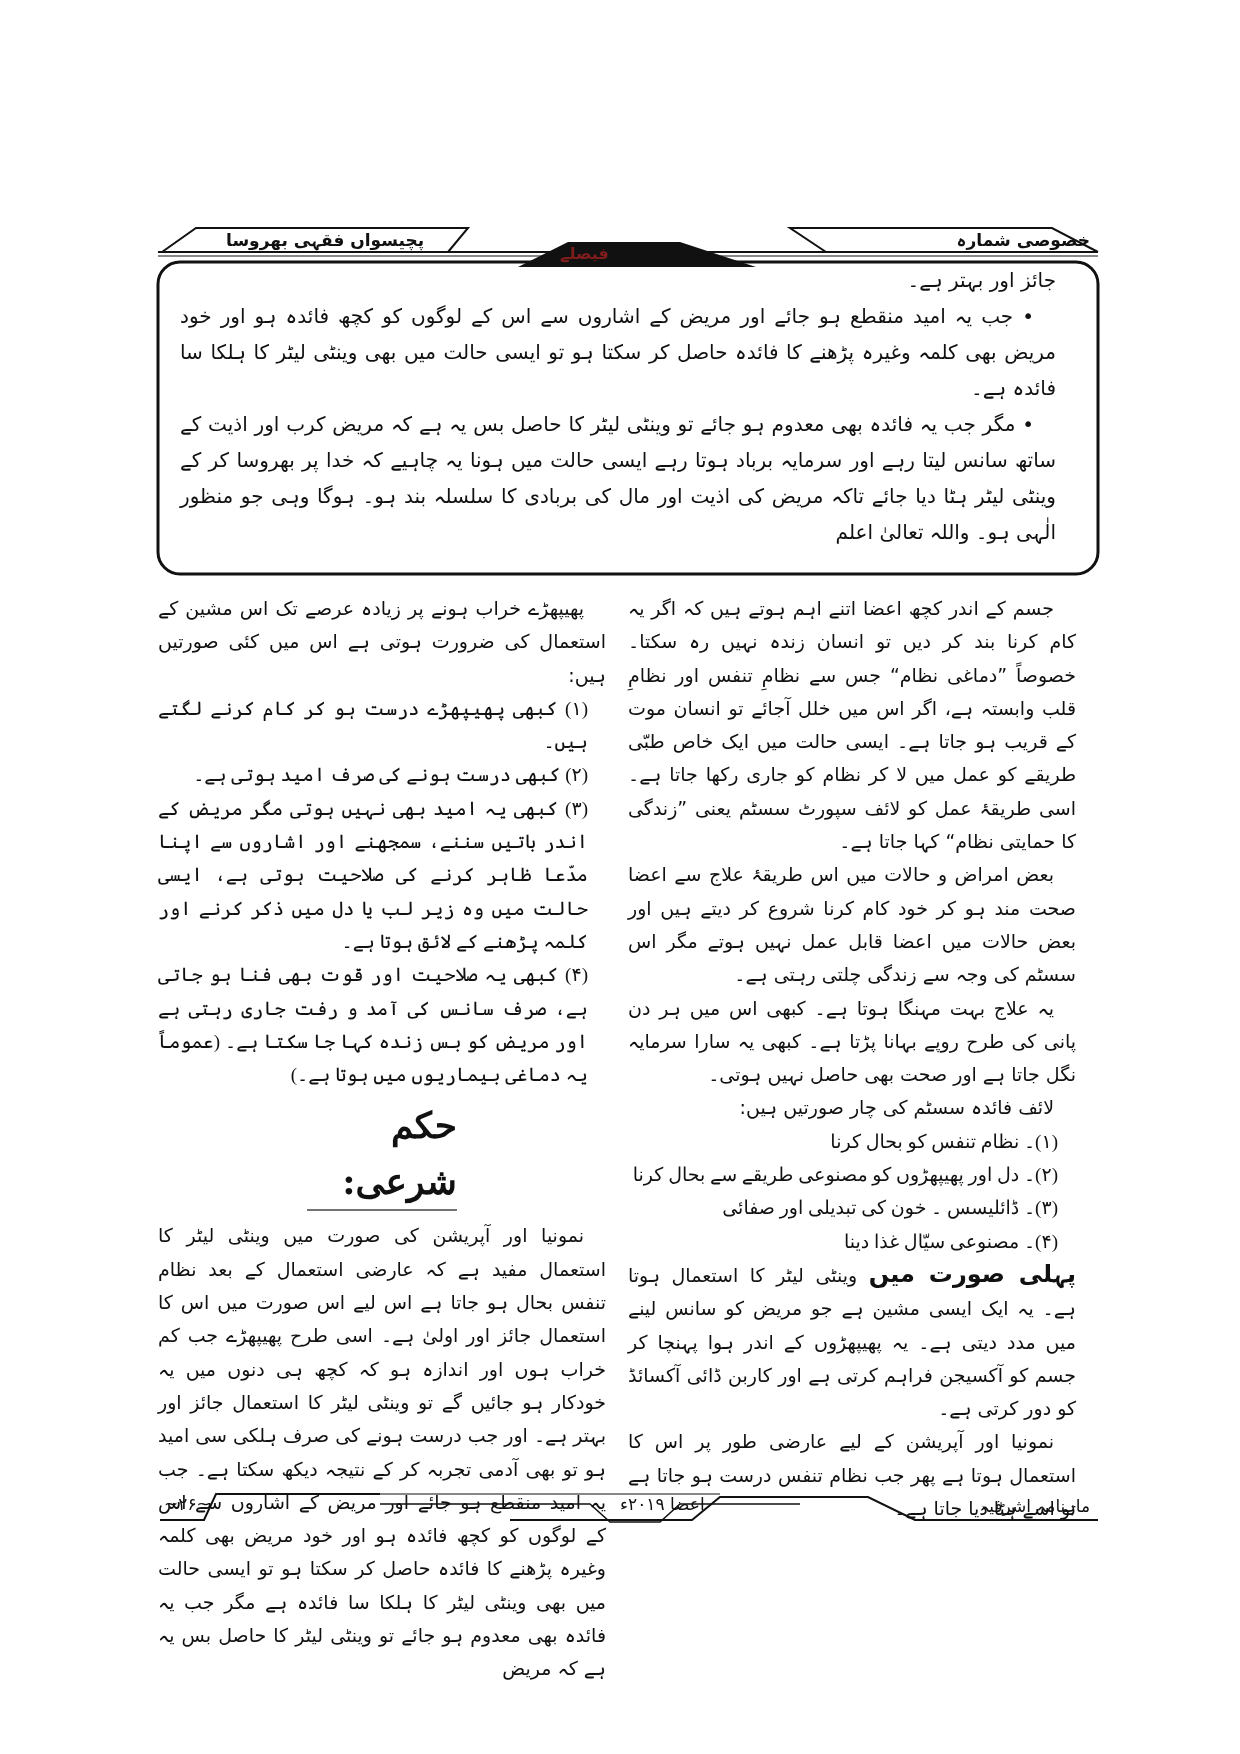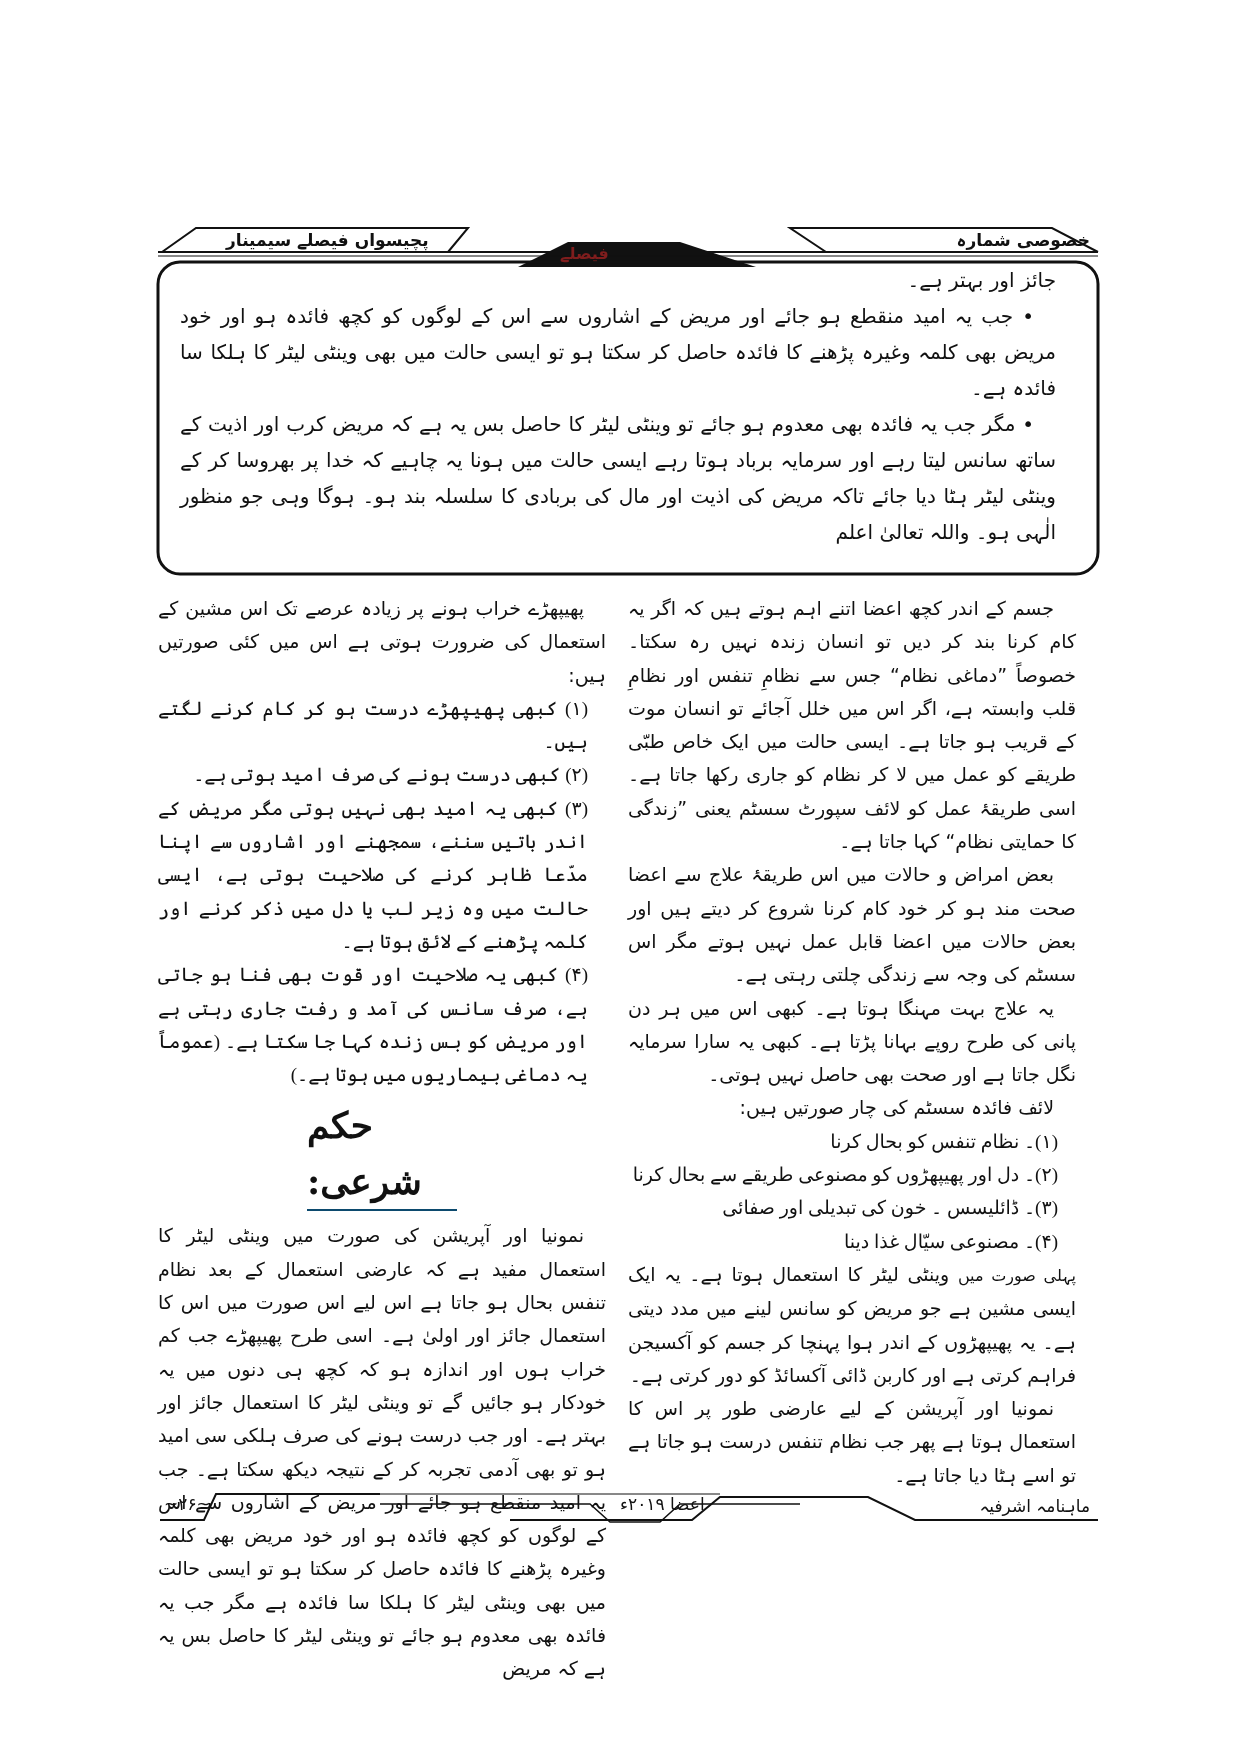--- a/index.html
+++ b/index.html
@@ -7,23 +7,23 @@
          font-family:"DejaVu Sans", sans-serif; color:#111; }
   svg.frame { position:absolute; left:0; top:0; }
   .hdr-label { position:absolute; font-weight:bold; font-size:17px; direction:rtl; white-space:nowrap; }
   .box { position:absolute; left:158px; top:256px; width:920px; height:315px; direction:rtl;
          font-size:20px; line-height:36px; padding:6px 22px 0 22px; box-sizing:border-box; }
   .box p { margin:0; text-align:justify; text-align-last:right; }
   .col { position:absolute; top:592px; width:448px; direction:rtl; font-size:19px; line-height:33.3px; }
   .col p { margin:0; text-align:justify; }
   .indent { text-indent:22px; }
   .list-item { padding-right:18px;font-family:Liberation Serif, serif; }
-  .bigp { font-size:16px; font-weight:normal; }
-  .heading { text-align:left; font-family:"DejaVu Serif", serif; font-size:36px; line-height:56px; font-weight:bold;
-             margin:6px auto 8px auto; width:150px; border-bottom:2px solid #0c4a6e; }
+  .bigp { font-size:24px; font-weight:bold; }
+  .heading { text-align:right; font-family:"DejaVu Serif", serif; font-size:36px; line-height:56px; font-weight:bold;
+             margin:6px auto 8px auto; width:150px; border-bottom:2px solid #737373; }
   .foot-text { position:absolute; font-size:17px; direction:rtl; white-space:nowrap; }
 </style>
 </head>
 <body>
 
 <svg class="frame" width="1240" height="1754">
 
   <polyline points="1098,252 1052,228 790,228 826,252" fill="none" stroke="#111" stroke-width="2"></polyline>
 
   <polyline points="162,252 196,228 468,228 448,252" fill="none" stroke="#111" stroke-width="2"></polyline>
@@ -36,21 +36,21 @@
   <rect x="158" y="262" width="940" height="312" rx="22" ry="22" fill="none" stroke="#111" stroke-width="3"></rect>
 
   <polyline points="1098,1520 915,1520 868,1497 720,1497 692,1520 510,1520" fill="none" stroke="#111" stroke-width="2"></polyline>
   <polyline points="160,1520 204,1520 216,1494 380,1494" fill="none" stroke="#111" stroke-width="2"></polyline>
   <polyline points="380,1504 590,1504 610,1522 660,1522 680,1504 800,1504" fill="none" stroke="#111" stroke-width="1.5"></polyline>
   <polyline points="380,1494 720,1494" fill="none" stroke="#111" stroke-width="1"></polyline>
 </svg>
 
 <div class="hdr-label" style="right:150px; top:230px;">خصوصی شمارہ</div>
 <div class="hdr-label" style="left:560px; top:244px; color:#7f1d1d; font-size:16px;">فیصلے</div>
-<div class="hdr-label" style="left:226px; top:230px;">پچیسواں فیصلے سیمینار</div>
+<div class="hdr-label" style="left:226px; top:230px;">پچیسواں فقہی بھروسا</div>
 
 <div class="box">
   <p>جائز اور بہتر ہے۔</p>
   <p class="indent">• جب یہ امید منقطع ہو جائے اور مریض کے اشاروں سے اس کے لوگوں کو کچھ فائدہ ہو اور خود مریض بھی کلمہ وغیرہ پڑھنے کا فائدہ حاصل کر سکتا ہو تو ایسی حالت میں بھی وینٹی لیٹر کا ہلکا سا فائدہ ہے۔</p>
   <p class="indent">• مگر جب یہ فائدہ بھی معدوم ہو جائے تو وینٹی لیٹر کا حاصل بس یہ ہے کہ مریض کرب اور اذیت کے ساتھ سانس لیتا رہے اور سرمایہ برباد ہوتا رہے ایسی حالت میں ہونا یہ چاہیے کہ خدا پر بھروسا کر کے وینٹی لیٹر ہٹا دیا جائے تاکہ مریض کی اذیت اور مال کی بربادی کا سلسلہ بند ہو۔ ہوگا وہی جو منظور الٰہی ہو۔ واللہ تعالیٰ اعلم</p>
 </div>
 
 <div class="col" style="left:628px;">
   <p class="indent">جسم کے اندر کچھ اعضا اتنے اہم ہوتے ہیں کہ اگر یہ کام کرنا بند کر دیں تو انسان زندہ نہیں رہ سکتا۔ خصوصاً ”دماغی نظام“ جس سے نظامِ تنفس اور نظامِ قلب وابستہ ہے، اگر اس میں خلل آجائے تو انسان موت کے قریب ہو جاتا ہے۔ ایسی حالت میں ایک خاص طبّی طریقے کو عمل میں لا کر نظام کو جاری رکھا جاتا ہے۔ اسی طریقۂ عمل کو لائف سپورٹ سسٹم یعنی ”زندگی کا حمایتی نظام“ کہا جاتا ہے۔</p>
   <p class="indent">بعض امراض و حالات میں اس طریقۂ علاج سے اعضا صحت مند ہو کر خود کام کرنا شروع کر دیتے ہیں اور بعض حالات میں اعضا قابل عمل نہیں ہوتے مگر اس سسٹم کی وجہ سے زندگی چلتی رہتی ہے۔</p>

